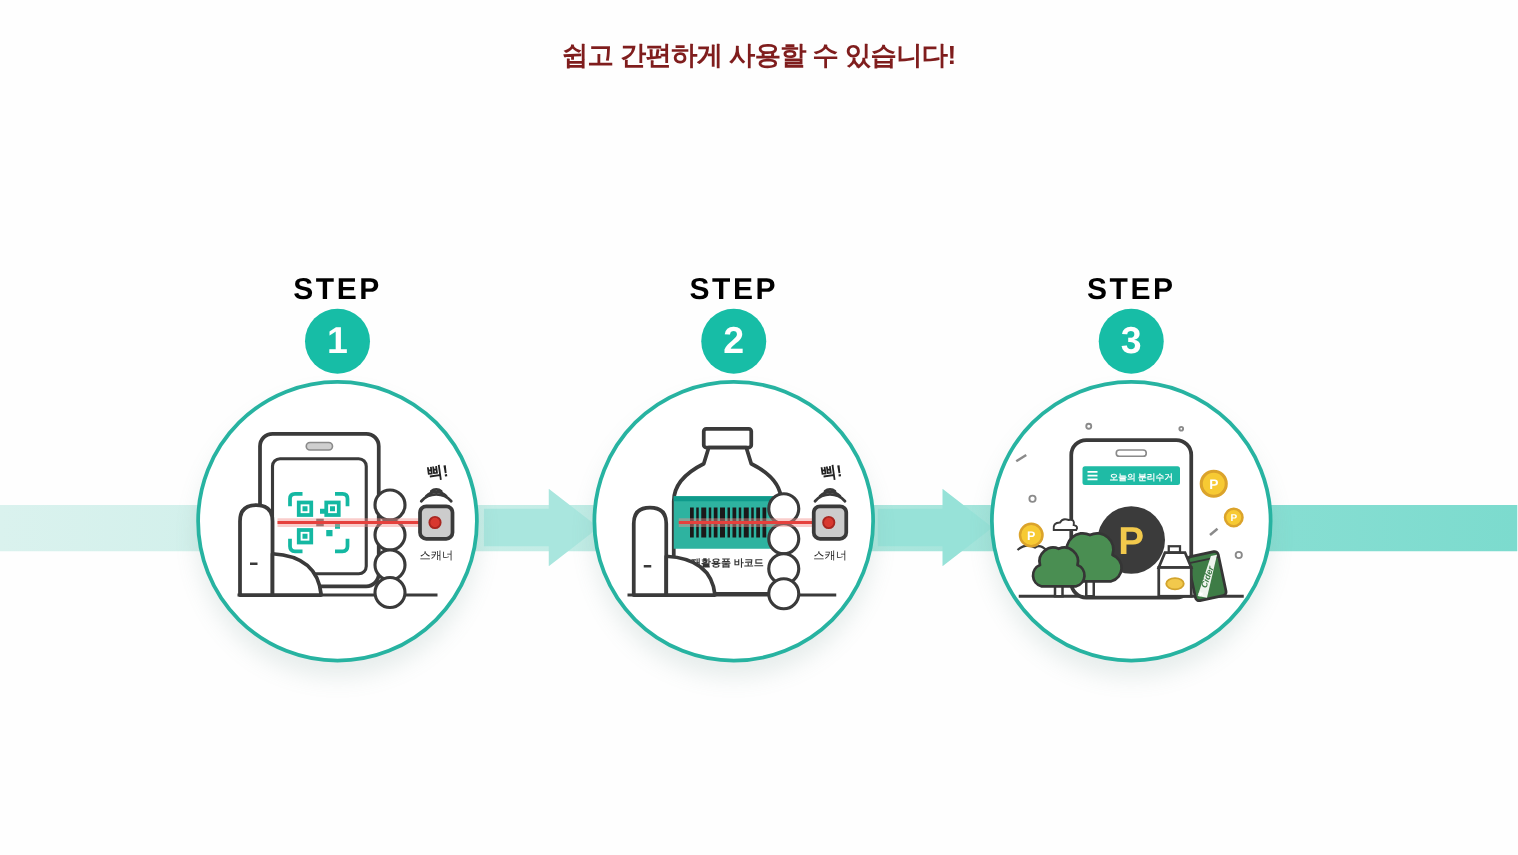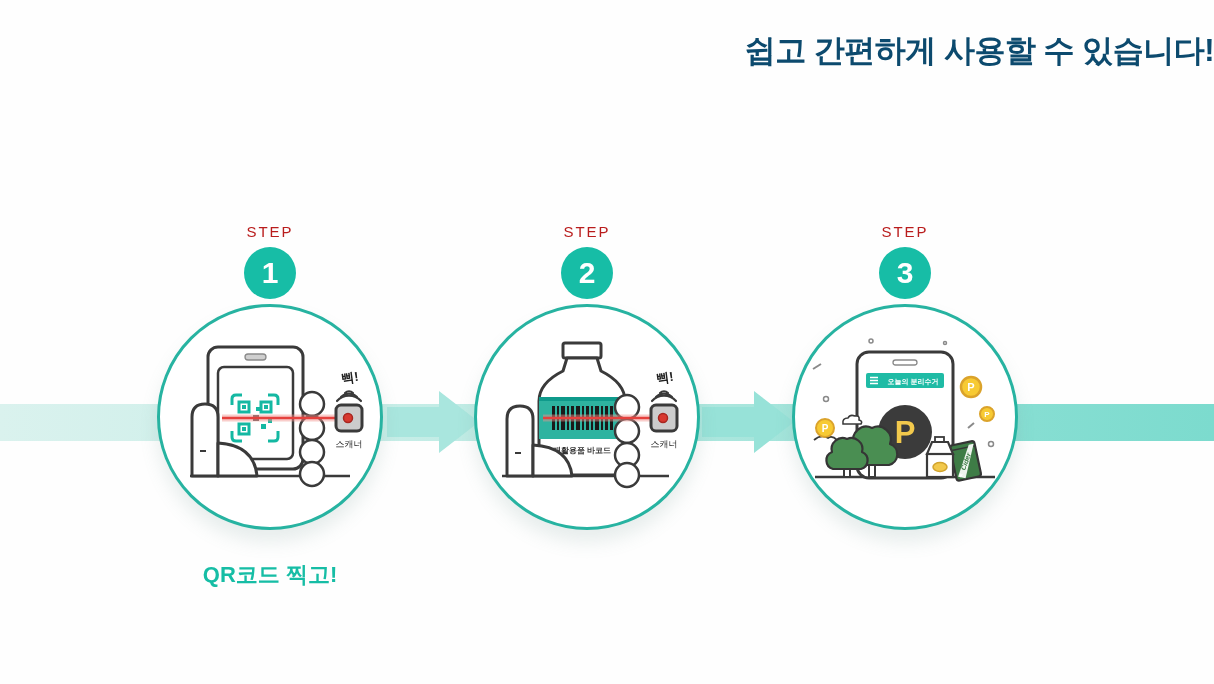--- a/index.html
+++ b/index.html
@@ -1,31 +1,31 @@
 <!DOCTYPE html>
 <html><head>
 <meta charset="utf-8">
 <style>
   html,body{margin:0;padding:0;}
   body{
     width:1214px;height:684px;position:relative;overflow:hidden;
     background:#fefefe;font-family:"Liberation Sans","DejaVu Sans",sans-serif;
   }
   .title{
-    position:absolute;top:30px;left:0;width:100%;text-align:right;
-    font-size:31px;font-weight:bold;color:#0c4a6e;letter-spacing:-0.5px;
+    position:absolute;top:30px;left:0;width:100%;text-align:center;
+    font-size:21px;font-weight:bold;color:#7f1d1d;letter-spacing:-0.5px;
   }
   .band{
     position:absolute;left:0;top:404px;width:1214px;height:37px;z-index:0;
     background:linear-gradient(90deg,#daf2ee 0%,#c9eee8 30%,#aae6dd 60%,#86ded2 85%,#7cdbce 100%);
   }
   .flow-arrow{position:absolute;z-index:1;}
   .step-col{position:absolute;top:220px;width:226px;text-align:center;z-index:2;}
   .col-1{left:157px;} .col-2{left:474px;} .col-3{left:792px;}
-  .step-word{font-size:15px;font-weight:normal;color:#b91c1c;letter-spacing:2px;line-height:24px;}
+  .step-word{font-size:24px;font-weight:bold;color:#000000;letter-spacing:2px;line-height:24px;}
   .step-num{
     width:52px;height:52px;border-radius:50%;background:#17bda6;color:#fff;
     font-size:30px;font-weight:bold;line-height:52px;margin:3px auto 5px;
   }
   .big-circle{
     width:220px;height:220px;border:3px solid #27b3a1;border-radius:50%;
     background:#fff;margin:0 auto;box-shadow:0 12px 18px rgba(110,150,145,.16);
   }
   .big-circle svg{display:block;border-radius:50%;}
   .caption{margin-top:30px;font-size:22px;font-weight:bold;color:#16bda5;}
@@ -102,21 +102,20 @@
       </g>
       <g fill="none" stroke="#3a3a3a" stroke-width="2.2" stroke-linecap="round">
         <path d="M185,86 A6,6 0 0 1 193,86"></path>
         <path d="M181,90 A11,11 0 0 1 197,90"></path>
         <path d="M177,94 A16,16 0 0 1 201,94"></path>
       </g>
       <text x="190" y="75" font-size="13" font-weight="bold" fill="#222" text-anchor="middle" transform="rotate(-8 190 71)">삑!</text>
       <text x="189" y="140" font-size="9" fill="#222" text-anchor="middle">스캐너</text>
     </svg>
   </div>
-  <div class="caption">QR코드 찍고!</div>
 </div>
 
 <div class="step-col col-2">
   <div class="step-word">STEP</div>
   <div class="step-num">2</div>
   <div class="big-circle">
     <svg width="220" height="220" viewBox="0 0 220 220">
 
       <path d="M25,169 L192,169" stroke="#3a3a3a" stroke-width="2.5"></path>
 

